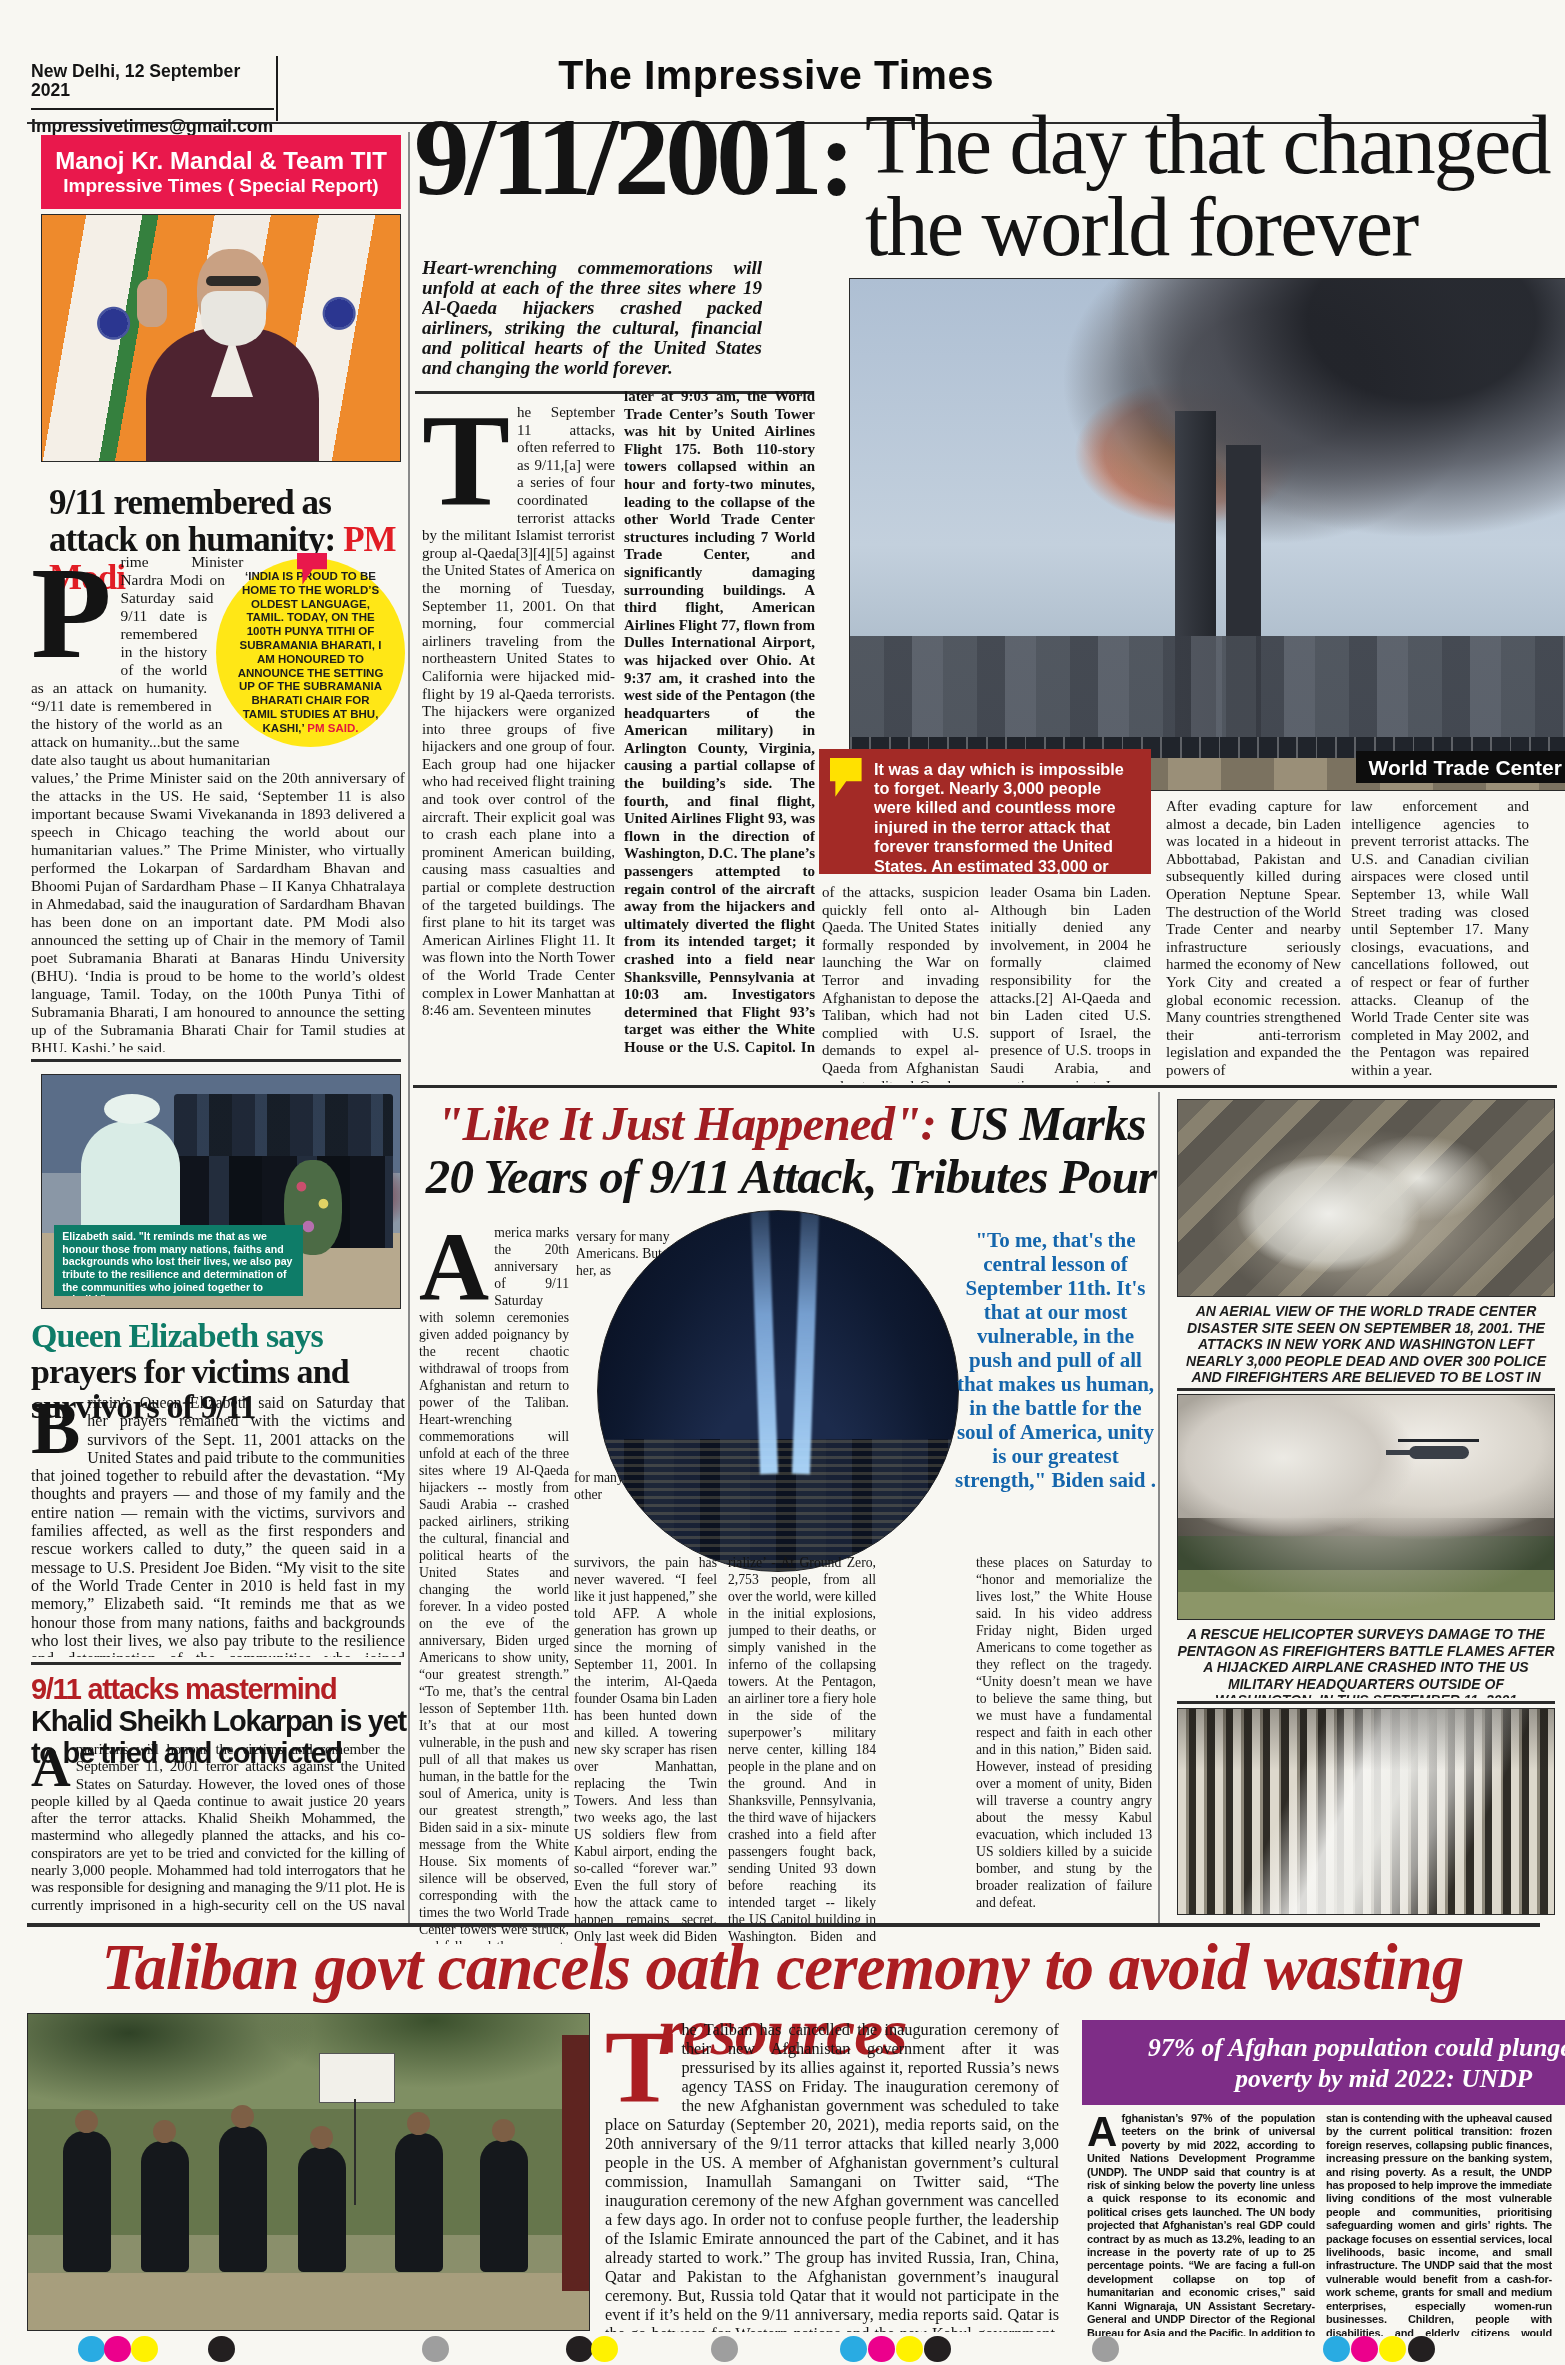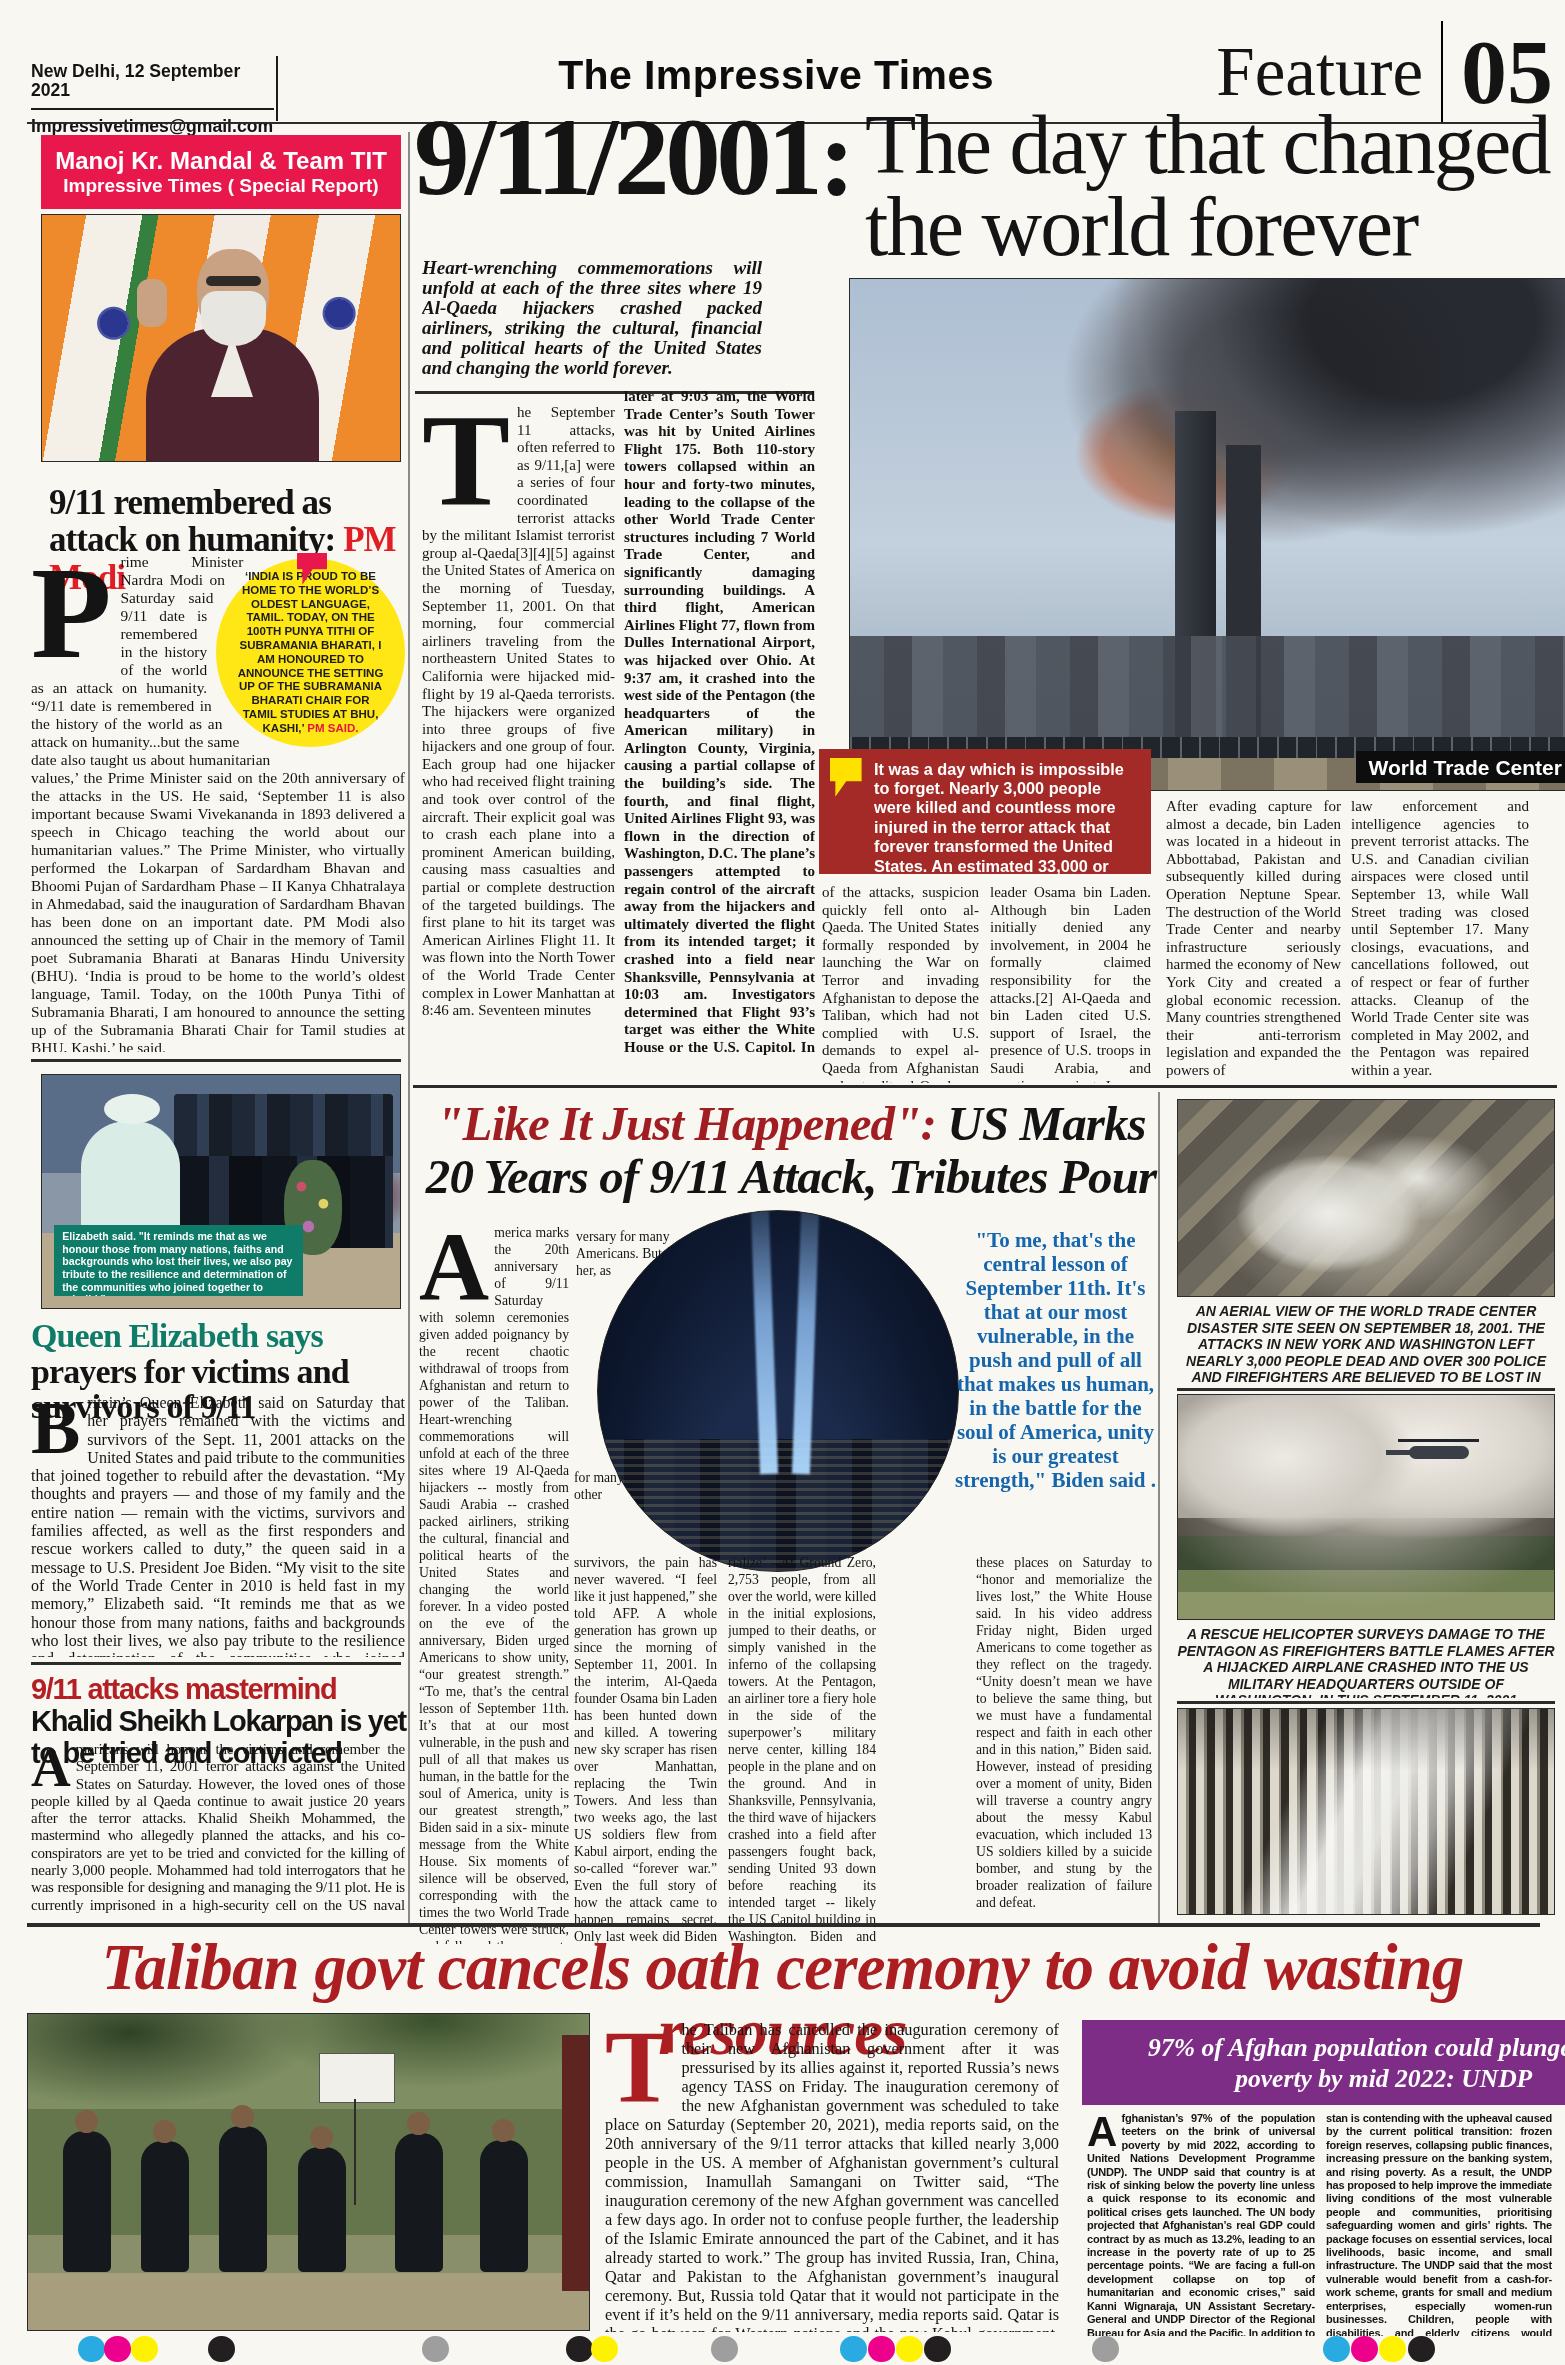--- a/index.html
+++ b/index.html
@@ -188,25 +188,20 @@
 <body>
 
 <div class="page">
 
   <div class="abs" id="mast-left">
     <div class="dateline">New Delhi, 12 September 2021</div>
     <div class="email">Impressivetimes@gmail.com</div>
   </div>
   <div class="abs" id="mast-vbar"></div>
   <div class="abs" id="paper-name">The Impressive Times</div>
-  <div class="abs" id="feature-blk">
-    <span class="feature">Feature</span>
-    <span class="fbar"></span>
-    <span class="pageno">05</span>
-  </div>
   <div class="abs hrule" id="header-rule"></div>
 
   <div class="abs" id="sr-box">
     <div class="sr1">Manoj Kr. Mandal &amp; Team TIT</div>
     <div class="sr2">Impressive Times ( Special Report)</div>
   </div>
   <div class="abs photo" id="modi-photo">
     <span class="m-vest"></span>
     <span class="m-head"></span>
     <span class="m-hand"></span>

